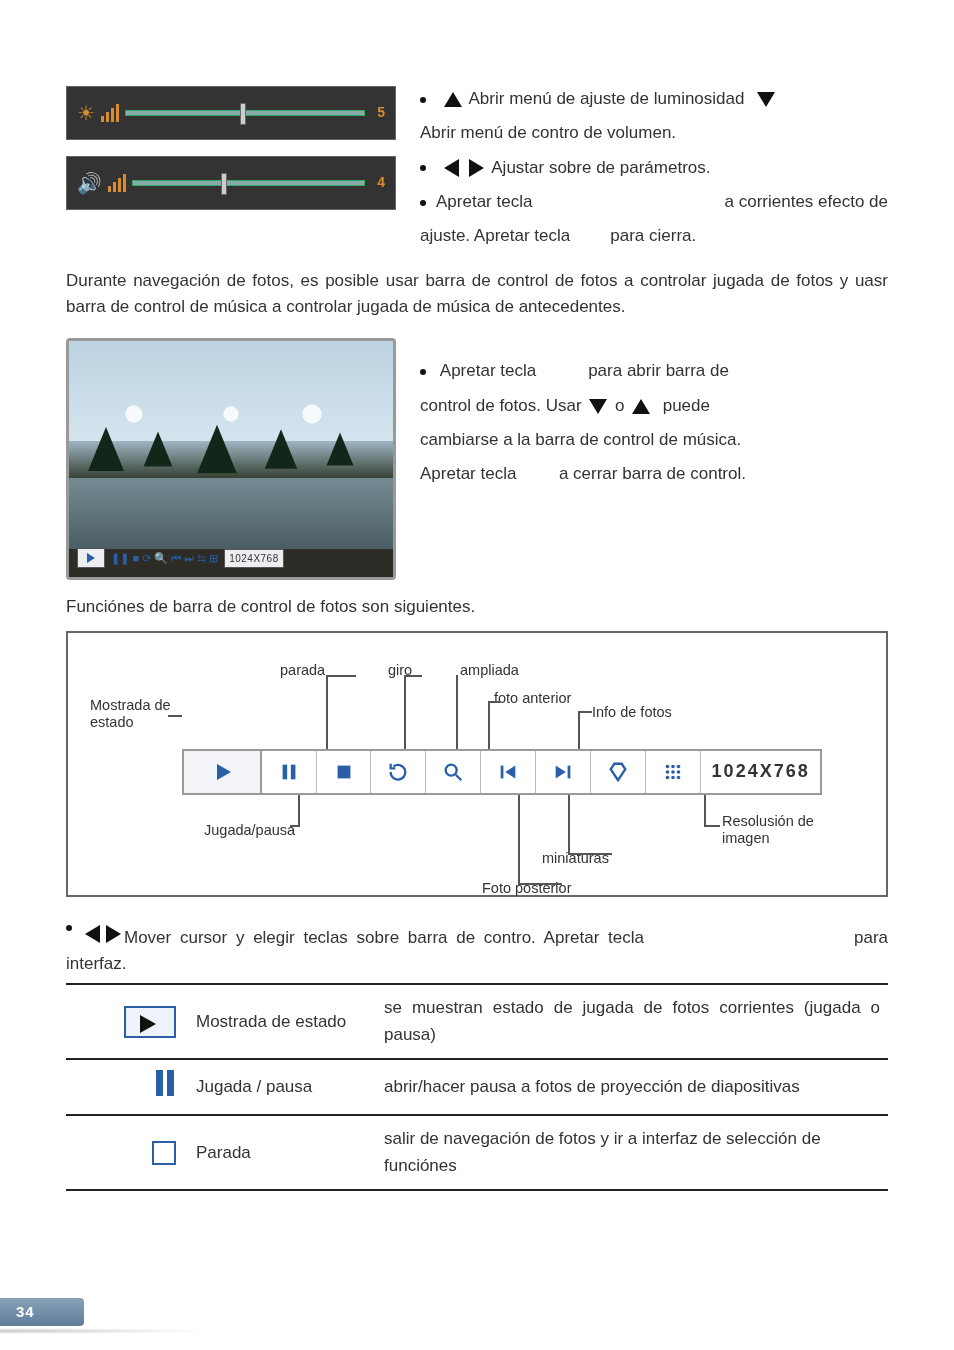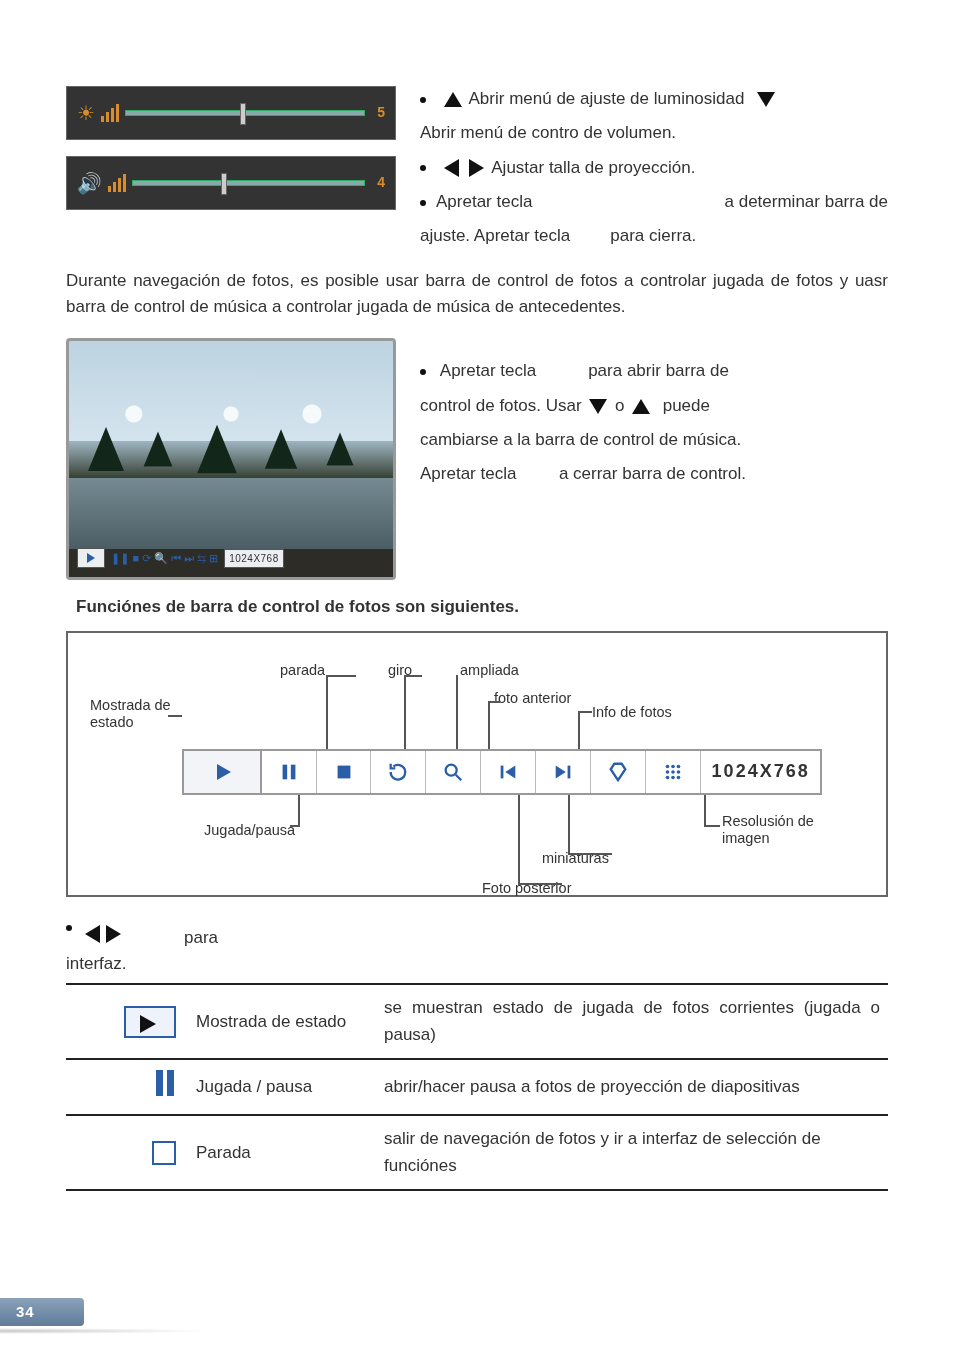--- a/index.html
+++ b/index.html
@@ -51,21 +51,21 @@
   .trees { position:absolute; top:36%; left:0; right:0; height:45px; }
   .tree { position:absolute; bottom:0; width:0;height:0; border-left:18px solid transparent; border-right:18px solid transparent; border-bottom:44px solid #13261a;}
   .trees .tree:nth-child(1){left:6%;} .trees .tree:nth-child(2){left:22%; transform:scale(.8);} .trees .tree:nth-child(3){left:40%; transform:scale(1.1);} .trees .tree:nth-child(4){left:60%; transform:scale(.9);} .trees .tree:nth-child(5){left:78%; transform:scale(.75);}
   .water { position:absolute; top:58%; left:0; right:0; bottom:0; background:linear-gradient(#758a92,#3b4c52); }
   .rocks { position:absolute; bottom:0; left:0; right:0; height:28px; background:#2d2c27; }
   .photo-bar { position:absolute; bottom:8px; left:8px; right:8px; height:22px; display:flex; align-items:center; gap:6px; }
   .pb-box { width:28px; height:20px; border:1px solid #555; background:#eceef2; display:flex; align-items:center; justify-content:center; }
   .pb-play { width:0;height:0;border-top:5px solid transparent;border-bottom:5px solid transparent;border-left:8px solid #2a5fa8;}
   .pb-icons { display:flex; gap:7px; color:#2a5fa8; font-size:11px; align-items:center;}
   .pb-res { border:1px solid #555; background:#eceef2; font-size:10px; padding:1px 4px; color:#333; letter-spacing:.5px; }
-  .subhead { margin: 14px 0 10px 10px; font-weight: bold; }
+  .subhead { margin: 14px 0 10px 0; }
   
   .diagram { border:2px solid #666; padding:18px 16px 32px 16px; position:relative; height:266px; }
   .d-label { position:absolute; font-size:14.5px; color:#333; }
   .d-line { position:absolute; background:#555; }
   .d-toolbar { position:absolute; left:114px; top:116px; width:640px; height:46px; border:2px solid #999; display:flex; align-items:center; }
   .d-slot { flex:1; display:flex; align-items:center; justify-content:center; border-right:1px solid #bbb; height:100%; }
   .d-slot:first-child { flex:1.4; border-right:2px solid #999; background:#f2f4f7;}
   .d-playico { width:0;height:0;border-top:8px solid transparent;border-bottom:8px solid transparent;border-left:14px solid #2a5fa8; margin-left:4px;}
   .d-slot svg { width:22px; height:22px; }
   .d-res { flex:2.2; font-weight:bold; letter-spacing:2px; font-size:18px; justify-content:center; border-right:none;}
@@ -129,25 +129,25 @@
         <span class="dot"></span>
         <span class="tri-up"></span>
         <span>Abrir menú de ajuste de luminosidad</span>
         &nbsp;<span class="tri-down"></span>
       </p>
       <p>Abrir menú de contro de volumen.</p>
       <p>
         <span class="dot"></span>
         <span class="tri-left"></span>
         <span class="tri-right"></span>
-        <span>Ajustar talla de proyección.</span>
+        <span>Ajustar sobre de parámetros.</span>
       </p>
       <p style="display:flex; justify-content:space-between;">
         <span><span class="dot"></span><span>Apretar tecla</span></span>
-        <span>a determinar barra de</span>
+        <span>a corrientes efecto de</span>
       </p>
       <p style="display:flex; gap:40px;">
         <span>ajuste. Apretar tecla</span>
         <span>para cierra.</span>
       </p>
     </div>
   </div>
 
   <p class="para">Durante navegación de fotos, es posible usar barra de control de fotos a controlar jugada de fotos y uasr barra de control de música a controlar jugada de música de antecedentes.</p>
 
@@ -287,20 +287,21 @@
           </svg>
         </div>
       <div class="d-slot d-res">1024X768</div>
     </div>
   </div>
 
   <div style="margin-top:28px; text-align:justify; display:flex; flex-wrap:wrap; gap:0;">
     <span class="dot"></span>
     <span class="tri-left"></span>
     <span class="tri-right"></span>
+    <span style="flex:1; word-spacing:4px;">Mover cursor y elegir teclas sobre barra de contro. Apretar tecla</span>
     <span style="margin-left:60px;">para</span>
   </div>
   <div>interfaz.</div>
 
   <table class="tbl">
     <tbody>
         <tr>
       <td class="ic"><span class="ic-box"><span class="ic-play"></span></span></td>
       <td class="nm">Mostrada de estado</td>
       <td style="text-align:justify;">se muestran estado de jugada de fotos corrientes (jugada o pausa)</td>

